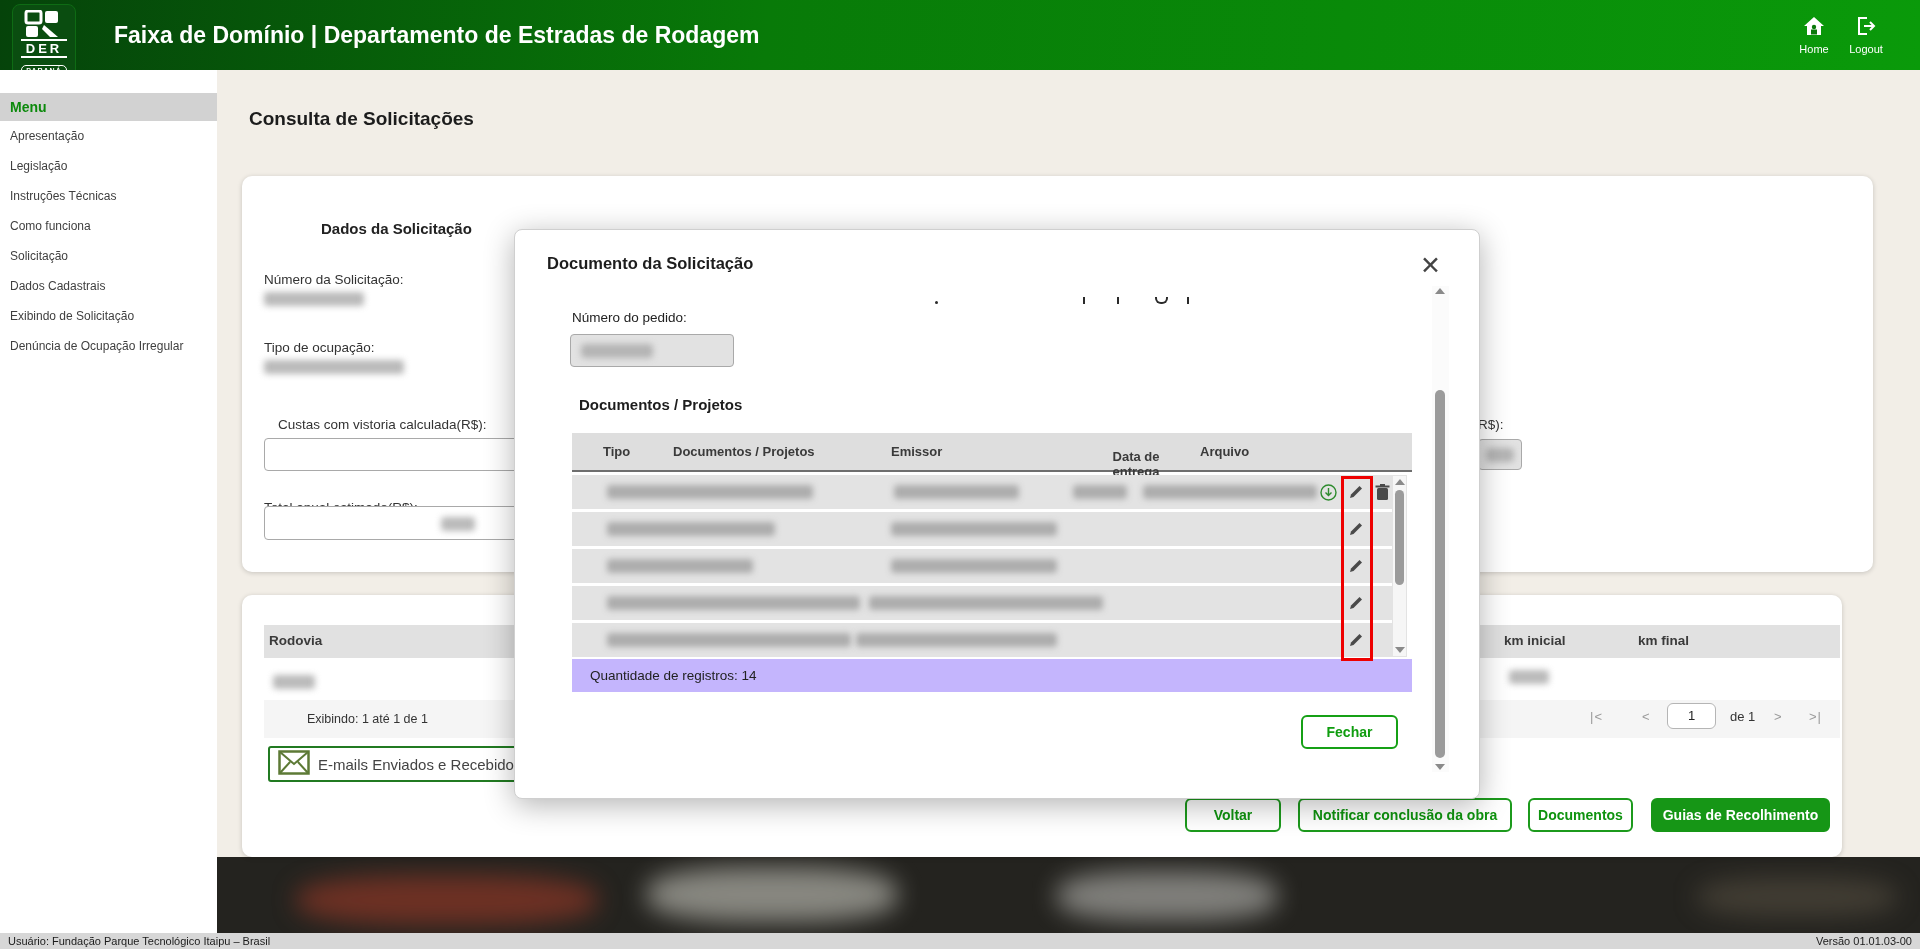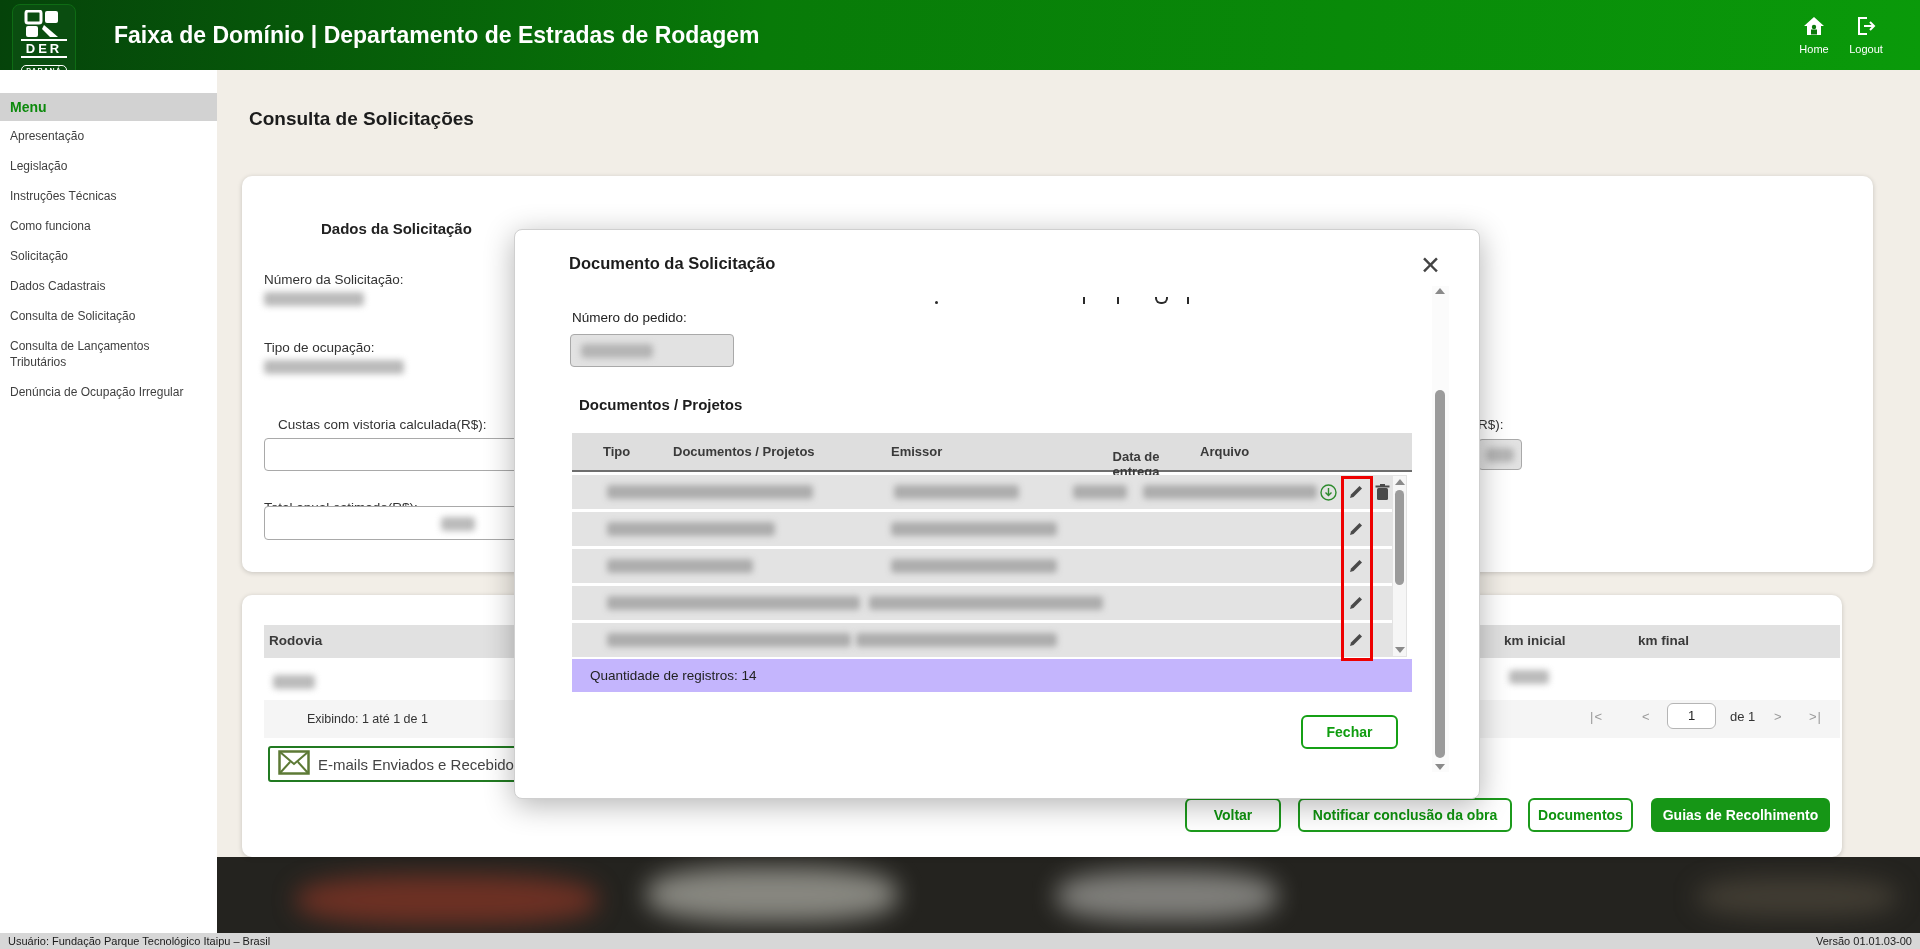--- a/index.html
+++ b/index.html
@@ -54,21 +54,21 @@
                color:#0f930f;font-weight:bold;font-size:14px;text-align:center;box-sizing:border-box;cursor:pointer;}
   .btn-fill{position:absolute;background:#169616;border:2px solid #169616;border-radius:6px;
             color:#fff;font-weight:bold;font-size:14px;text-align:center;box-sizing:border-box;cursor:pointer;}
   .emails-btn{position:absolute;background:#fff;border:2px solid #217a21;border-radius:3px;box-sizing:border-box;
               display:flex;align-items:center;gap:8px;padding:0 8px;cursor:pointer;overflow:hidden;}
   .emails-btn .txt{font-size:15px;color:#444;white-space:nowrap;}
 
   
   .modal{position:absolute;left:514px;top:229px;width:964px;height:568px;background:#fff;
          border:1px solid #cfcfcf;border-radius:8px;box-shadow:0 6px 30px rgba(0,0,0,.30);z-index:10;}
-  .modal-title{position:absolute;left:32px;top:24px;font-size:16.5px;font-weight:bold;color:#1d1d1d;margin-left:22px;}
+  .modal-title{position:absolute;left:32px;top:24px;font-size:16.5px;font-weight:bold;color:#1d1d1d;}
   .modal-close{position:absolute;left:905px;top:22px;font-size:25px;color:#444;cursor:pointer;line-height:26px;}
   .clip-art{position:absolute;left:420px;top:66px;width:270px;height:10px;}
   .clip-art i{position:absolute;background:#2a2a2a;bottom:2px;}
 
   .m-label{position:absolute;font-size:13.5px;color:#222;}
   .m-section{position:absolute;font-size:15px;font-weight:bold;color:#1d1d1d;}
 
   .mtable{position:absolute;left:57px;top:203px;width:840px;height:290px;}
   .mthead{position:absolute;left:0;top:0;width:840px;height:39px;background:#dedede;
           border-bottom:2px solid #6e6e6e;font-size:13px;font-weight:bold;color:#3a3a3a;box-sizing:border-box;}
@@ -138,22 +138,21 @@
   </div>
 
   <div class="sidebar">
     <div class="menu-title">Menu</div>
     <div class="menu-item">Apresentação</div>
     <div class="menu-item">Legislação</div>
     <div class="menu-item">Instruções Técnicas</div>
     <div class="menu-item">Como funciona</div>
     <div class="menu-item">Solicitação</div>
     <div class="menu-item">Dados Cadastrais</div>
-    <div class="menu-item">Consulta de Solicitação</div>
-    <div class="menu-item" style="width:160px;">Consulta de Lançamentos Tributários</div>
+    <div class="menu-item">Exibindo de Solicitação</div>
     <div class="menu-item">Denúncia de Ocupação Irregular</div>
   </div>
 
   <div class="content-bg"></div>
   <div class="photo-strip">
     <div class="blobimg" style="left:80px;top:18px;width:300px;height:50px;background:rgba(170,60,40,.55);"></div>
     <div class="blobimg" style="left:430px;top:10px;width:250px;height:55px;background:rgba(235,235,225,.5);"></div>
     <div class="blobimg" style="left:840px;top:14px;width:220px;height:50px;background:rgba(240,240,235,.45);"></div>
     <div class="blobimg" style="left:1480px;top:20px;width:200px;height:40px;background:rgba(120,110,90,.35);"></div>
   </div>

